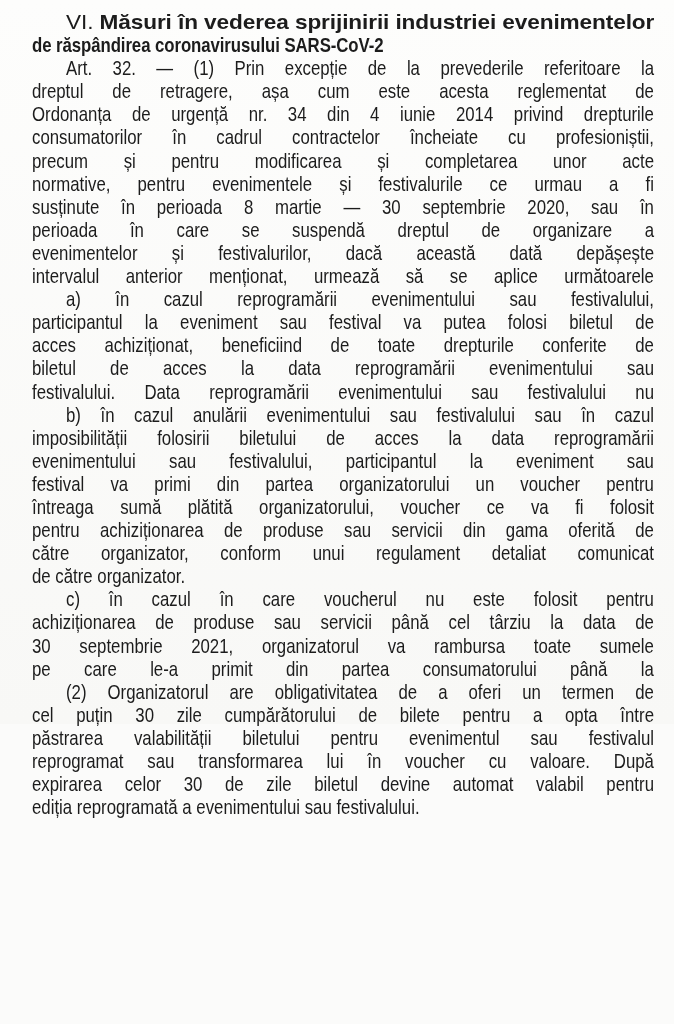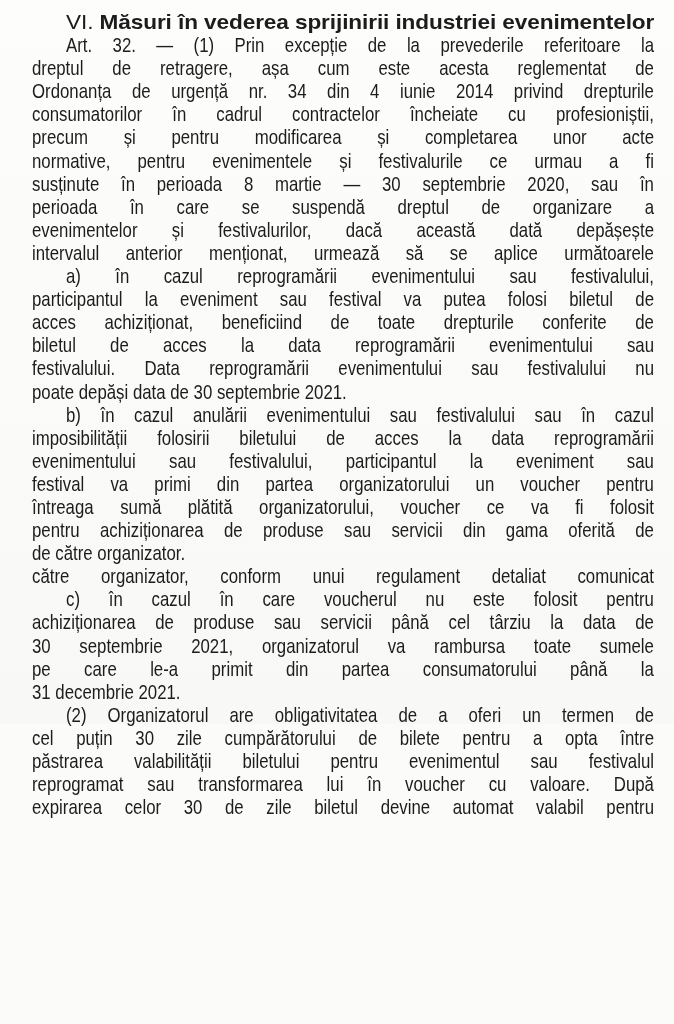--- a/index.html
+++ b/index.html
@@ -40,20 +40,23 @@
 
 <div class="page">
   <div class="doc" id="doc">
 
     <div class="line indent heading">
       <span class="txt" style="display: inline-block; transform: scaleX(1.07692); width: auto;">
         <span>VI.</span>
         <span class="bold">Măsuri în vederea sprijinirii industriei evenimentelor</span>
       </span>
     </div>
+    <div class="line bold heading">
+      <span class="txt" style="display: inline-block; transform: scaleX(0.8); width: auto;">de răspândirea coronavirusului SARS-CoV-2</span>
+    </div>
 
     <div id="paras">
         <div>
           <div class="line indent justify">
             <span class="txt" style="width: 735px; transform: scaleX(0.8);">
               <span>Art.</span>
               <span>32.</span>
               <span>—</span>
               <span>(1)</span>
               <span>Prin</span>
@@ -235,21 +238,20 @@
             <span class="txt" style="width: 777.5px; transform: scaleX(0.8);">
               <span>festivalului.</span>
               <span>Data</span>
               <span>reprogramării</span>
               <span>evenimentului</span>
               <span>sau</span>
               <span>festivalului</span>
               <span>nu</span>
             </span>
           </div>
-          <div class="line"><span class="txt" style="display: inline-block; transform: scaleX(0.8);">poate depăși data de 30 septembrie 2021.</span></div>
         </div>
         <div>
           <div class="line indent justify">
             <span class="txt" style="width: 735px; transform: scaleX(0.8);">
               <span>b)</span>
               <span>în</span>
               <span>cazul</span>
               <span>anulării</span>
               <span>evenimentului</span>
               <span>sau</span>
@@ -315,32 +317,32 @@
               <span>de</span>
               <span>produse</span>
               <span>sau</span>
               <span>servicii</span>
               <span>din</span>
               <span>gama</span>
               <span>oferită</span>
               <span>de</span>
             </span>
           </div>
-          <div class="line"><span class="txt" style="display: inline-block; transform: scaleX(0.8);">de către organizator.</span></div>
           <div class="line justify">
             <span class="txt" style="width: 777.5px; transform: scaleX(0.8);">
               <span>către</span>
               <span>organizator,</span>
               <span>conform</span>
               <span>unui</span>
               <span>regulament</span>
               <span>detaliat</span>
               <span>comunicat</span>
             </span>
           </div>
+          <div class="line"><span class="txt" style="display: inline-block; transform: scaleX(0.8);">de către organizator.</span></div>
         </div>
         <div>
           <div class="line indent justify">
             <span class="txt" style="width: 735px; transform: scaleX(0.8);">
               <span>c)</span>
               <span>în</span>
               <span>cazul</span>
               <span>în</span>
               <span>care</span>
               <span>voucherul</span>
@@ -383,21 +385,20 @@
               <span>care</span>
               <span>le-a</span>
               <span>primit</span>
               <span>din</span>
               <span>partea</span>
               <span>consumatorului</span>
               <span>până</span>
               <span>la</span>
             </span>
           </div>
-          <div class="line"><span class="txt" style="display: inline-block; transform: scaleX(0.8);">31 decembrie 2021.</span></div>
         </div>
         <div>
           <div class="line indent justify">
             <span class="txt" style="width: 735px; transform: scaleX(0.8);">
               <span>(2)</span>
               <span>Organizatorul</span>
               <span>are</span>
               <span>obligativitatea</span>
               <span>de</span>
               <span>a</span>
@@ -453,16 +454,17 @@
               <span>30</span>
               <span>de</span>
               <span>zile</span>
               <span>biletul</span>
               <span>devine</span>
               <span>automat</span>
               <span>valabil</span>
               <span>pentru</span>
             </span>
           </div>
+          <div class="line"><span class="txt" style="display: inline-block; transform: scaleX(0.8);">ediția reprogramată a evenimentului sau festivalului.</span></div>
         </div>
       </div>
   </div>
 </div>
 
 </body></html>

